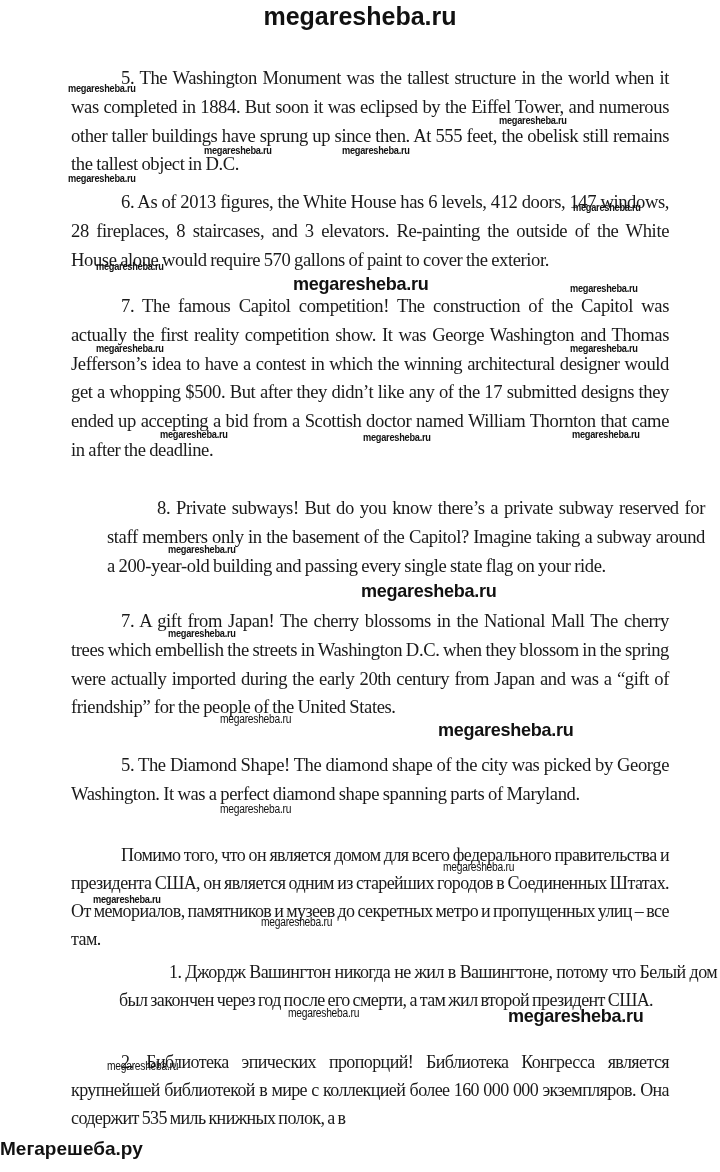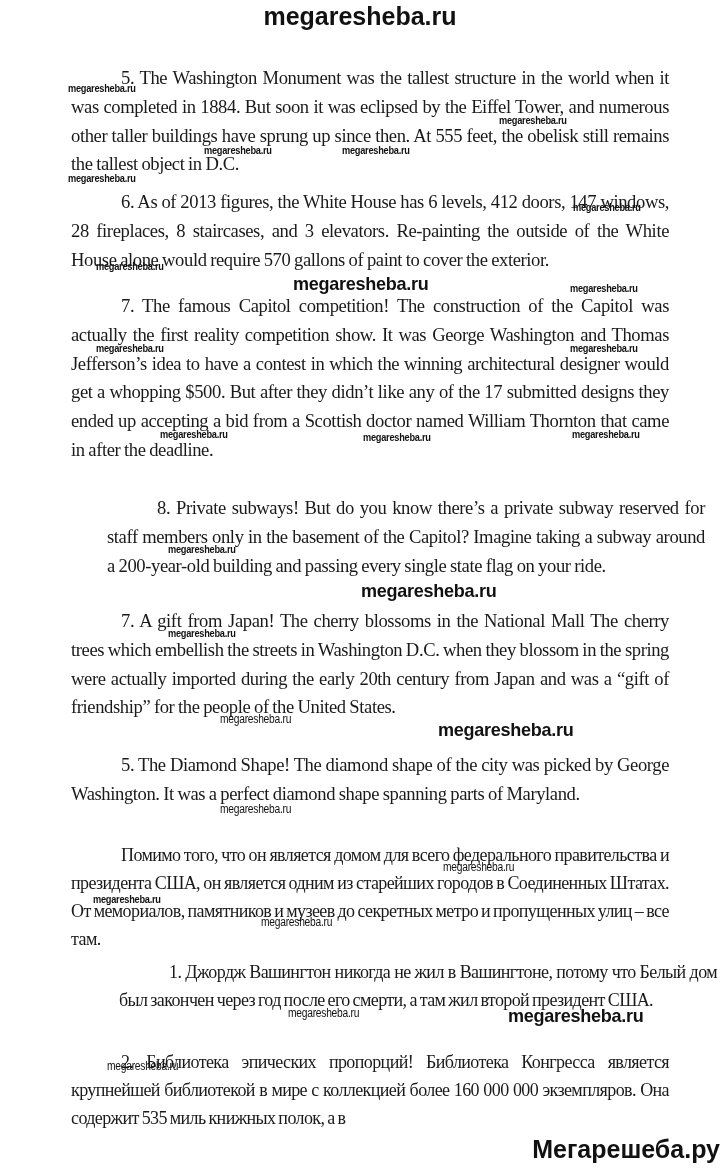--- a/index.html
+++ b/index.html
@@ -25,24 +25,24 @@
       font-size: 25px;
       line-height: 30px;
       top: 1px;
       color: #111;
     }
     .site-footer {
       position: absolute;
       left: 0;
       width: 720px;
       top: 1134px;
-      text-align: right;
+      text-align: left;
       font-family: "Liberation Sans", sans-serif;
       font-weight: bold;
-      font-size: 25px;
+      font-size: 19px;
       line-height: 30px;
       color: #111;
     }
     .wm {
       position: absolute;
       font-family: "Liberation Sans", sans-serif;
       font-weight: bold;
       color: #111;
       white-space: nowrap;
       letter-spacing: -0.3px;

